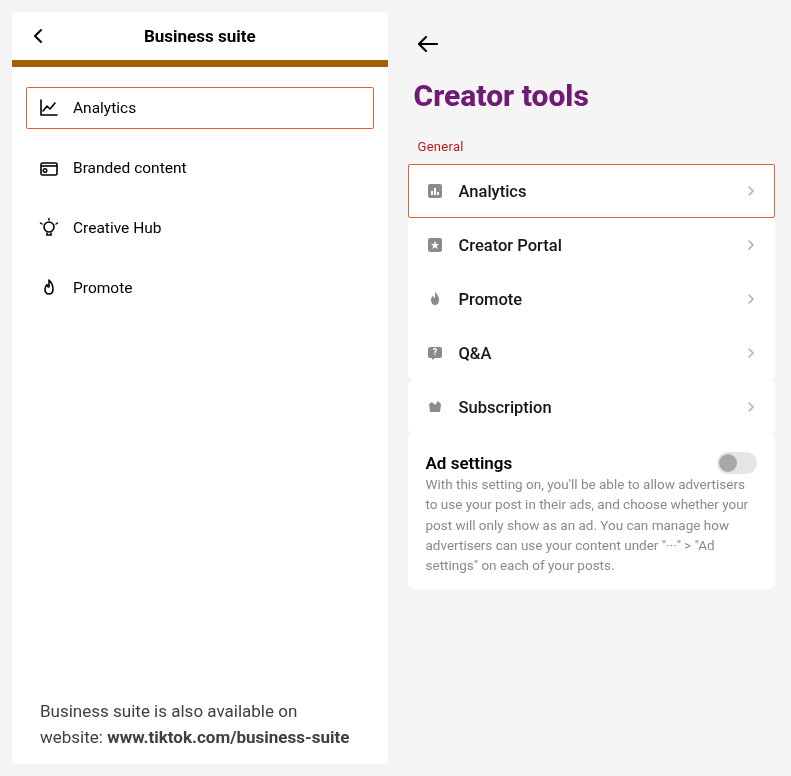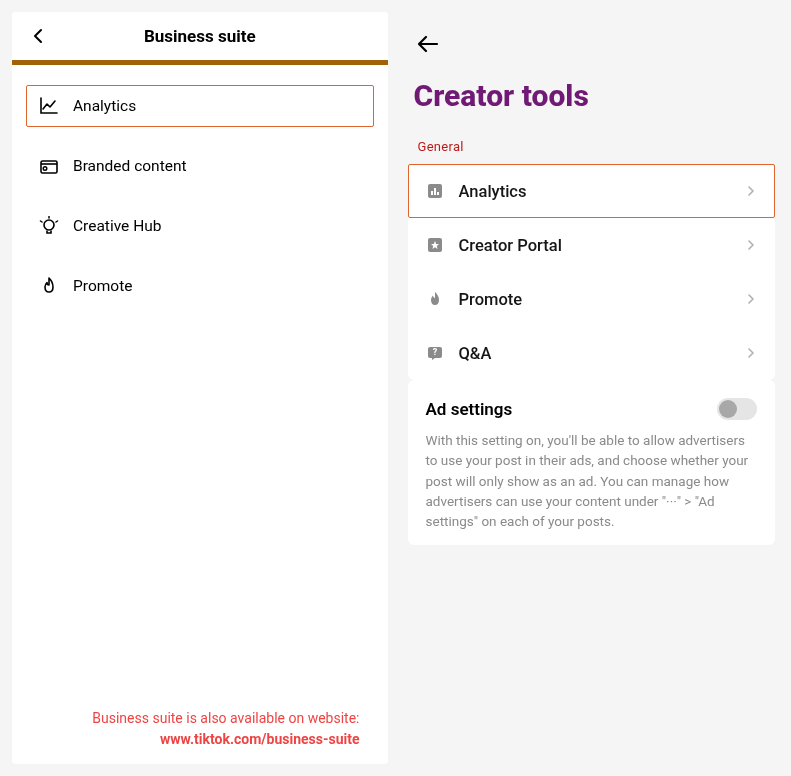--- a/index.html
+++ b/index.html
@@ -25,21 +25,21 @@
       position: relative;
     }
     .panel-right {
       background: #f5f5f5;
     }
     
     .left-header {
       display: flex;
       align-items: flex-end;
       padding: 14px 16px;
-      border-bottom: 5px solid #a16207;
+      border-bottom: 7px solid #a16207;
       position: relative;
     }
     .left-header .back-arrow {
       position: absolute;
       left: 16px;
       width: 20px;
       height: 20px;
       display: flex;
       align-items: center;
       justify-content: center;
@@ -77,23 +77,23 @@
       align-items: center;
       justify-content: center;
       color: #000;
     }
     .menu-item-label {
       font-size: 15.5px;
       color: #000;
     }
     
     .footer-note {
-      text-align: right;
-      font-size: 14px;
-      color: #ef4444;
+      text-align: left;
+      font-size: 17px;
+      color: #404040;
       padding: 12px 28px 14px;
       line-height: 1.5;
     }
     .footer-note-bold {
       font-weight: 700;
     }
     
     .right-header {
       padding: 18px 10px 0 10px;
     }
@@ -163,21 +163,20 @@
     .settings-card {
       background: #fff;
       border-radius: 6px;
       margin: 0 4px 8px 4px;
       padding: 18px 18px 14px 18px;
     }
     .settings-title-row {
       display: flex;
       align-items: center;
       justify-content: space-between;
-      margin-bottom: 10px;
     }
     .settings-title {
       font-size: 17px;
       font-weight: 600;
       color: #000;
     }
     .toggle {
       width: 40px;
       height: 22px;
       background: #e5e5e5;
@@ -334,20 +333,35 @@
       </span>
       <span class="card-item-label">Q&amp;A</span>
       <span class="chevron">
         <svg width="8" height="12" viewBox="0 0 8 12" fill="none">
             <path d="M2 2L6 6L2 10" stroke="#b0b0b0" stroke-width="1.6" stroke-linecap="round" stroke-linejoin="round"></path>
           </svg>
       </span>
     </div>
   </div>
 
+  <div class="card">
+    <div class="card-item">
+      <span class="icon">
+        <svg width="18" height="18" viewBox="0 0 18 18" fill="#8b8b8b">
+          <path d="M3 6L6 4L9 7L12 3L15 6L14 14H4Z" fill="#8b8b8b"></path>
+        </svg>
+      </span>
+      <span class="card-item-label">Subscription</span>
+      <span class="chevron">
+        <svg width="8" height="12" viewBox="0 0 8 12" fill="none">
+            <path d="M2 2L6 6L2 10" stroke="#b0b0b0" stroke-width="1.6" stroke-linecap="round" stroke-linejoin="round"></path>
+          </svg>
+      </span>
+    </div>
+  </div>
 
   <div class="settings-card">
     <div class="settings-title-row">
       <div class="settings-title">Ad settings</div>
       <div class="toggle">
         <div class="toggle-knob"></div>
       </div>
     </div>
     <div class="settings-desc">With this setting on, you'll be able to allow advertisers to use your post in their ads, and choose whether your post will only show as an ad. You can manage how advertisers can use your content under "···" &gt; "Ad settings" on each of your posts.</div>
   </div>

